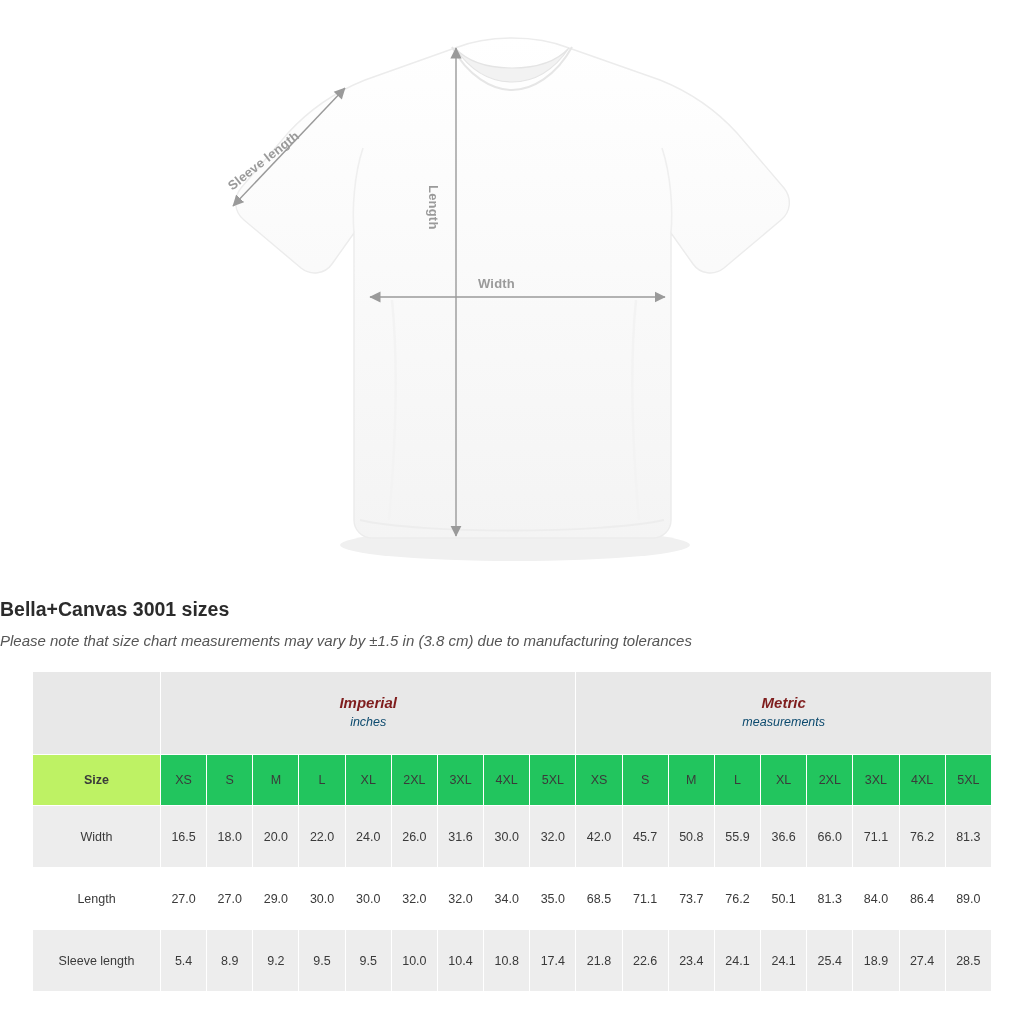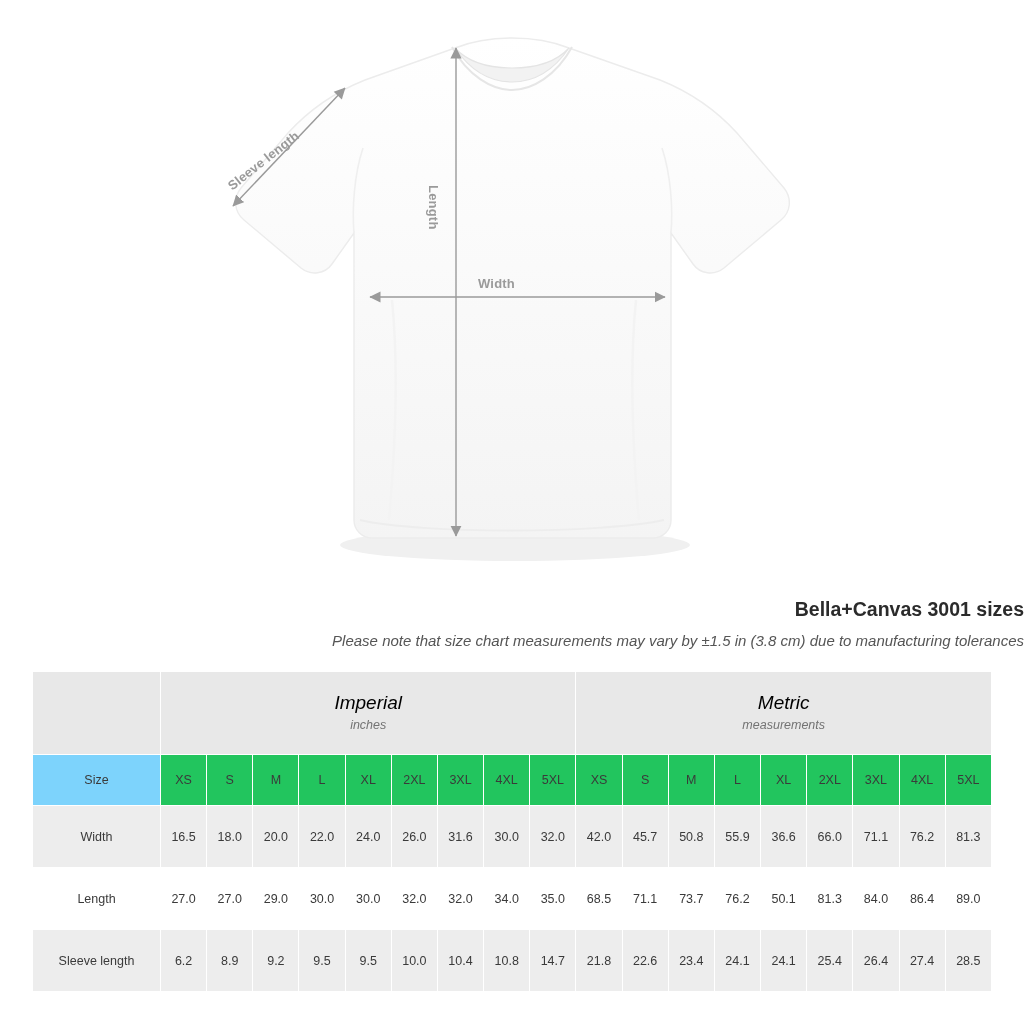--- a/index.html
+++ b/index.html
@@ -52,21 +52,21 @@
   }
   .meas-label.sleeve-label {
     left: 234px;
     top: 178px;
     transform: rotate(-38deg);
     transform-origin: left bottom;
   }
 
   
   .title-block {
-    text-align: right;
+    text-align: left;
     margin-top: 18px;
   }
   .chart-title {
     font-size: 19.5px;
     font-weight: bold;
     color: #2b2b2b;
     margin: 0;
   }
   .chart-note {
     font-size: 15px;
@@ -95,49 +95,50 @@
     font-weight: normal;
   }
 
   
   .unit-cell {
     background: #e8e8e8;
     height: 82px;
     padding: 0;
   }
   .unit-cell .unit-name {
-    font-size: 19px;
+    font-size: 15px;
     font-style: italic;
-    font-weight: normal;
-    color: #000000;
+    font-weight: bold;
+    color: #7f1d1d;
     display: block;
     line-height: 1.25;
   }
   .unit-cell .unit-sub {
     font-size: 12.5px;
     font-style: italic;
-    color: #737373;
+    color: #0c4a6e;
     display: block;
     line-height: 1.6;
   }
   .corner-cell {
     background: #e8e8e8;
   }
 
   
   .sizes-row td,
   .sizes-row th {
     height: 48px;
     background: #22c55e;
     font-weight: bold;
     font-size: 12.5px;
     color: #3a3a3a;
   }
   .sizes-row .rowhead {
-    background: #7dd3fc;
+    background: #bef264;
+    font-weight: bold;
   }
 
   
   .data-row td {
     height: 59px;
   }
   .data-row.shade td {
     background: #ededed;
   }
   .data-row.plain td {
@@ -320,34 +321,34 @@
         <td>73.7</td>
         <td>76.2</td>
         <td>50.1</td>
         <td>81.3</td>
         <td>84.0</td>
         <td>86.4</td>
         <td>89.0</td>
       </tr>
       <tr class="data-row shade">
         <td class="rowhead">Sleeve length</td>
-        <td>6.2</td>
+        <td>5.4</td>
         <td>8.9</td>
         <td>9.2</td>
         <td>9.5</td>
         <td>9.5</td>
         <td>10.0</td>
         <td>10.4</td>
         <td>10.8</td>
-        <td>14.7</td>
+        <td>17.4</td>
         <td>21.8</td>
         <td>22.6</td>
         <td>23.4</td>
         <td>24.1</td>
         <td>24.1</td>
         <td>25.4</td>
-        <td>26.4</td>
+        <td>18.9</td>
         <td>27.4</td>
         <td>28.5</td>
       </tr>
     </tbody>
   </table>
 </div>
 
 </body></html>

